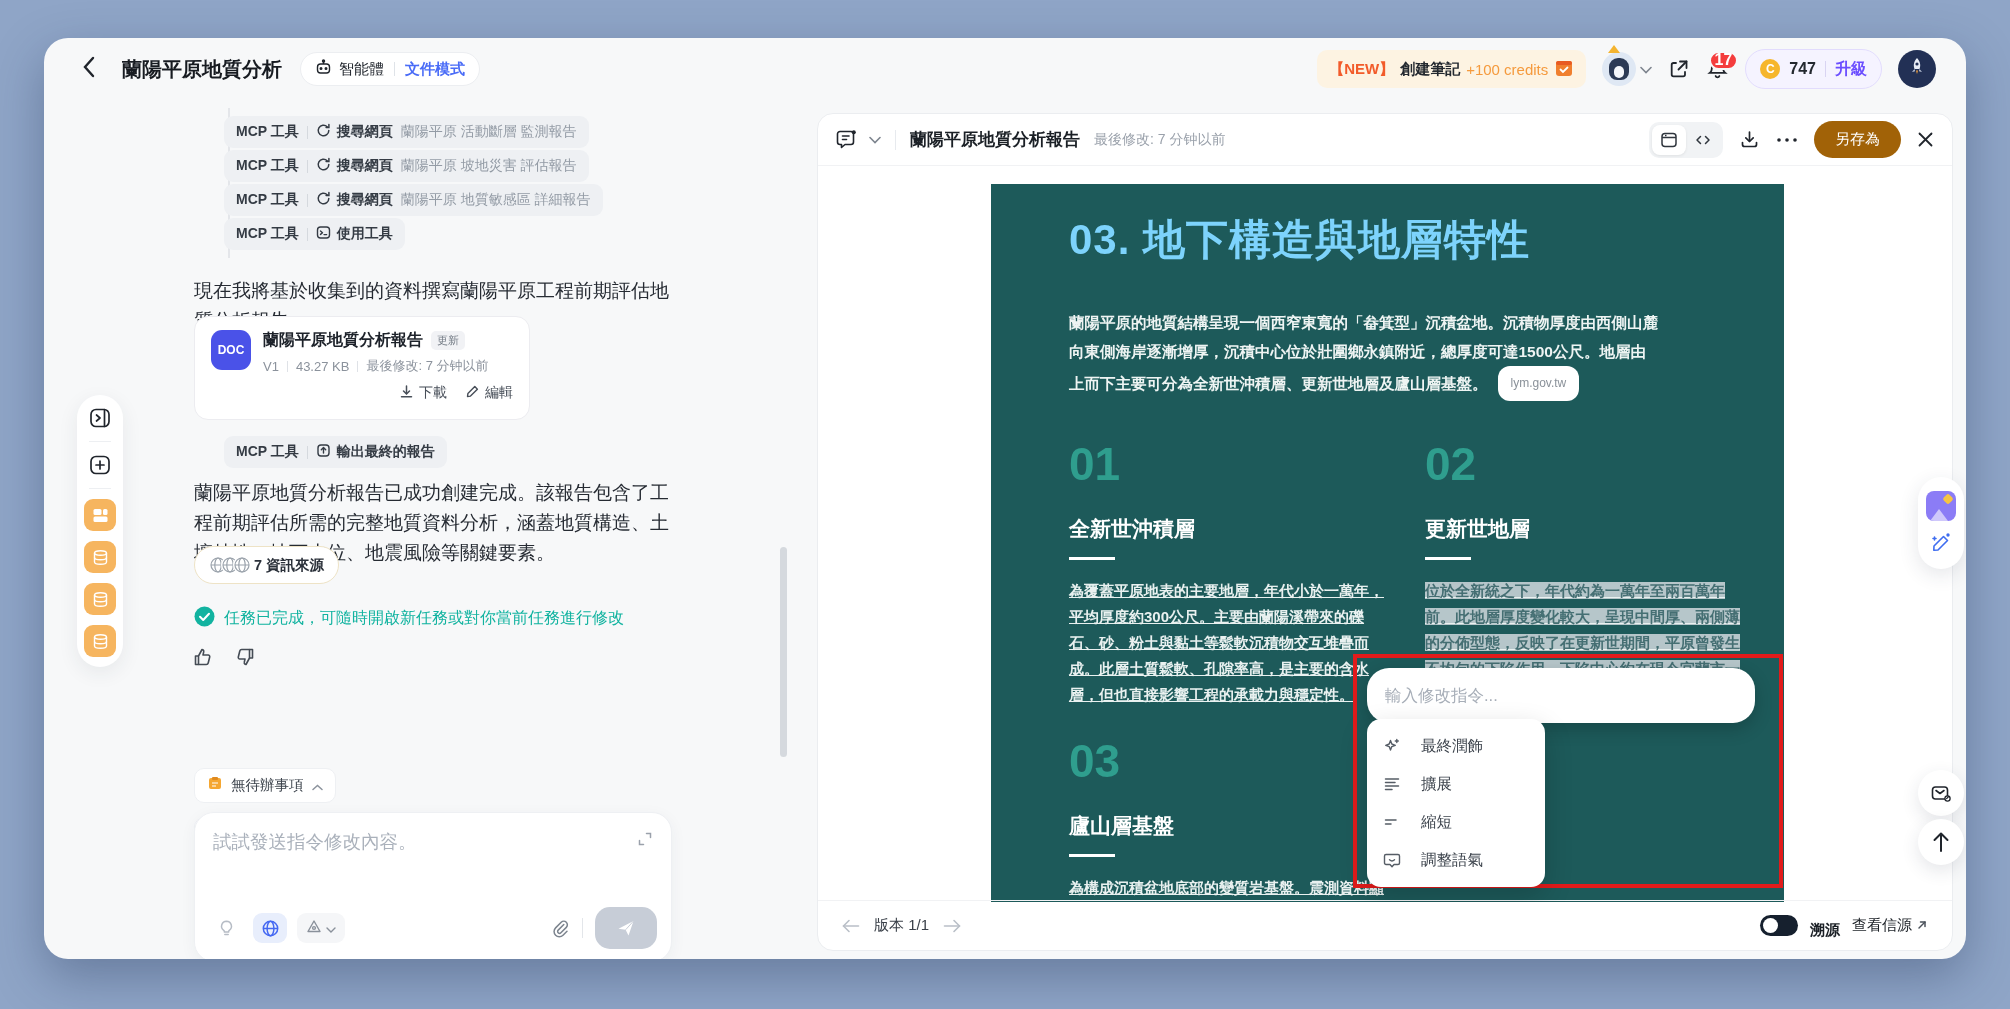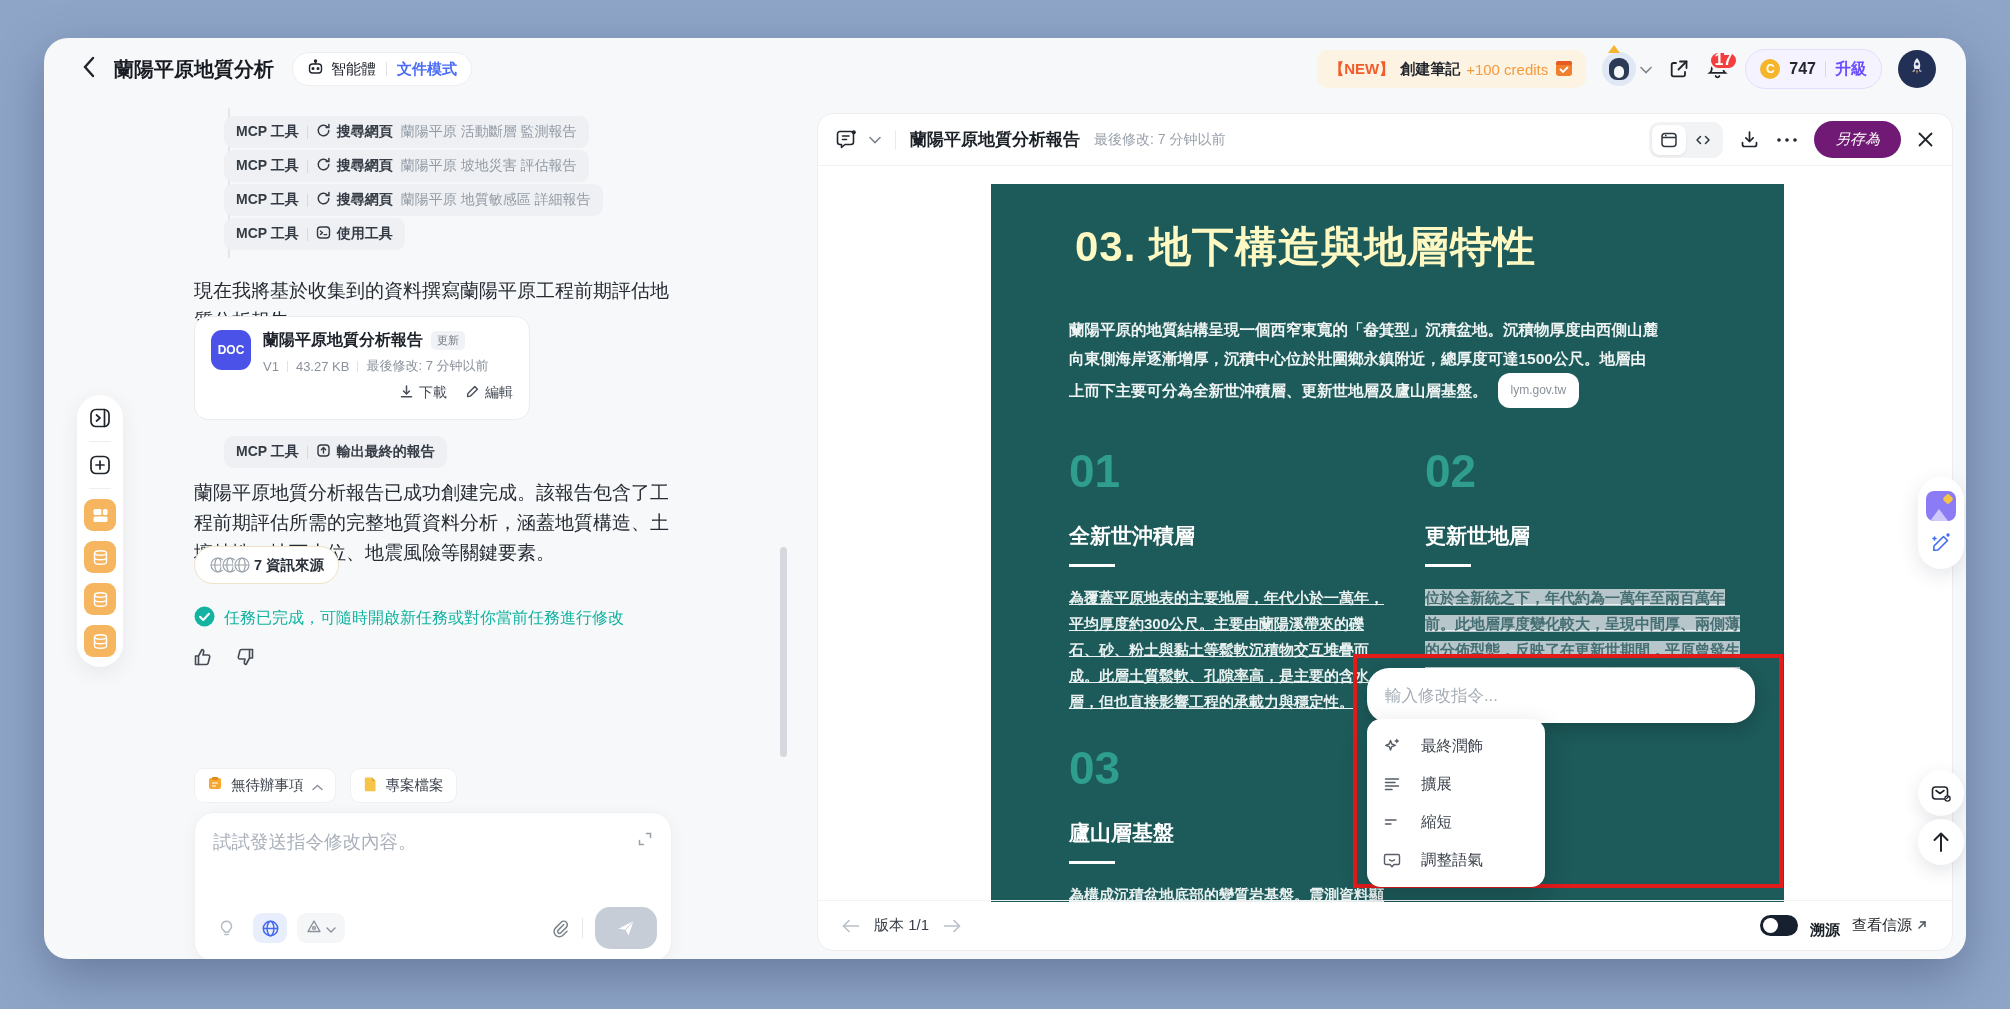--- a/index.html
+++ b/index.html
@@ -4,21 +4,21 @@
 <style>
   * { margin:0; padding:0; box-sizing:border-box; }
   html,body { width:2010px; height:1009px; }
   body { font-family:"Liberation Sans","DejaVu Sans",sans-serif; background:#8fa5c7; position:relative; overflow:hidden; }
   .stage { position:absolute; inset:0; }
   .app { position:absolute; left:44px; top:38px; width:1922px; height:921px; background:#f7f8f9; border-radius:24px; box-shadow:0 18px 50px rgba(30,45,80,.35); overflow:hidden; }
 
   
   .app-header { position:absolute; left:0; top:0; right:0; height:62px; display:flex; align-items:center; padding:0 30px; }
   .back-btn { width:28px; height:28px; display:flex; align-items:center; justify-content:center; color:#20252c; cursor:pointer; }
-  .app-title { font-size:20px; font-weight:bold; color:#171b21; margin-left:12px; }
+  .app-title { font-size:20px; font-weight:bold; color:#171b21; margin-left:20px; }
   .mode-pill { margin-left:18px; height:34px; background:#fff; border:1px solid #eceef1; border-radius:17px; display:flex; align-items:center; padding:0 14px; gap:7px; font-size:15px; color:#20252c; }
   .mode-pill .sep { width:1px; height:14px; background:#dfe3e8; margin:0 3px; }
   .mode-doc { color:#4a6cf7; font-weight:bold; }
   .header-right { margin-left:auto; display:flex; align-items:center; gap:16px; }
   .new-badge { height:38px; background:#fdf3e2; border-radius:10px; display:flex; align-items:center; padding:0 12px; gap:6px; font-size:15px; }
   .new-prefix { color:#f25b2a; font-weight:bold; }
   .new-label { color:#23282f; font-weight:bold; }
   .new-credits { color:#f59a3d; }
   .avatar-sm { position:relative; width:34px; height:34px; border-radius:50%; background:#dfe8f4; display:flex; align-items:center; justify-content:center; }
   .penguin { width:20px; height:22px; background:#2c3a55; border-radius:9px 9px 8px 8px; position:relative; }
@@ -54,21 +54,21 @@
   .doc-meta .sep { width:1px; height:11px; background:#dfe2e7; }
   .doc-actions { display:flex; justify-content:flex-end; gap:18px; margin-top:9px; }
   .doc-action { display:flex; align-items:center; gap:5px; font-size:14px; color:#474e58; cursor:pointer; }
   .sources-pill { position:absolute; left:150px; top:446px; height:38px; border:1px solid #eee3c6; background:#fff; border-radius:19px; display:flex; align-items:center; padding:0 14px; gap:9px; }
   .globes { display:flex; }
   .globes svg { margin-right:-6px; background:#fff; border-radius:50%; }
   .sources-txt { font-size:14.5px; color:#2b313a; font-weight:bold; }
   .done-row { position:absolute; left:150px; top:506px; display:flex; align-items:center; gap:9px; }
   .done-txt { font-size:16px; color:#12b3a0; }
   .thumbs { position:absolute; left:148px; top:546px; display:flex; gap:20px; color:#454c55; }
-  .chips-row { position:absolute; left:150px; top:668px; display:flex; gap:14px; }
+  .chips-row { position:absolute; left:150px; top:668px; display:flex; gap:14px;flex-direction:column; }
   .chip { height:35px; background:#fff; border:1px solid #eef0f3; border-radius:10px; display:flex; align-items:center; padding:0 12px; gap:8px; font-size:14.5px; color:#3c434c; cursor:pointer; }
   .input-card { position:absolute; left:150px; top:712px; width:478px; height:150px; background:#fff; border:1px solid #eef0f3; border-radius:20px; box-shadow:0 4px 16px rgba(40,50,70,.05); padding:16px 18px 12px; }
   .chat-input { width:100%; border:none; outline:none; resize:none; font-family:inherit; font-size:18.5px; color:#262b33; height:60px; }
   .chat-input::placeholder { color:#aab1bb; }
   .expand-icon { position:absolute; right:18px; top:18px; color:#9aa1ab; }
   .input-toolbar { position:absolute; left:14px; right:14px; bottom:12px; display:flex; align-items:center; gap:10px; }
   .tool-ic { width:34px; height:30px; border-radius:9px; display:flex; align-items:center; justify-content:center; color:#b6bcc5; cursor:pointer; }
   .tool-ic.globe-active { background:#e8eefc; color:#4468f2; }
   .model-chip { display:flex; align-items:center; gap:4px; color:#9aa1ab; background:#f5f6f8; border-radius:9px; height:30px; padding:0 9px; cursor:pointer; }
   .input-right { margin-left:auto; display:flex; align-items:center; gap:12px; }
@@ -92,34 +92,34 @@
   
   .doc-panel { position:absolute; left:773px; top:75px; width:1136px; height:838px; background:#fff; border:1px solid #ebedf0; border-radius:16px; overflow:hidden; }
   .panel-header { position:absolute; left:0; right:0; top:0; height:52px; border-bottom:1px solid #f1f2f4; display:flex; align-items:center; padding:0 18px; gap:10px; }
   .ph-sep { width:1px; height:20px; background:#e7eaee; margin:0 4px; }
   .panel-title { font-size:17px; font-weight:bold; color:#1b2026; }
   .panel-meta { font-size:14px; color:#9aa1ab; margin-left:4px; }
   .panel-header-right { margin-left:auto; display:flex; align-items:center; gap:16px; }
   .seg { height:36px; background:#f1f3f5; border-radius:10px; display:flex; align-items:center; padding:3px; }
   .seg-cell { width:34px; height:30px; border-radius:8px; display:flex; align-items:center; justify-content:center; color:#30363e; cursor:pointer; }
   .seg-cell.active { background:#fff; box-shadow:0 1px 3px rgba(0,0,0,.08); }
-  .save-as { height:37px; background:#701a75; color:#fff; font-size:15px; border-radius:19px; display:flex; align-items:center; padding:0 21px; cursor:pointer;font-style:italic; }
+  .save-as { height:37px; background:#a16207; color:#fff; font-size:15px; border-radius:19px; display:flex; align-items:center; padding:0 21px; cursor:pointer; }
   .panel-body { position:absolute; left:0; right:0; top:52px; bottom:50px; background:#fff; }
   .panel-footer { position:absolute; left:0; right:0; bottom:0; height:50px; border-top:1px solid #f1f2f4; display:flex; align-items:center; padding:0 24px; }
   .ver-group { display:flex; align-items:center; gap:14px; color:#b9bfc7; }
   .ver-label { font-size:15px; color:#3a4049; }
   .footer-right { margin-left:auto; display:flex; align-items:center; gap:12px; }
   .toggle { width:38px; height:21px; border-radius:11px; background:#16202e; position:relative; cursor:pointer; }
   .toggle .knob { position:absolute; left:3px; top:3px; width:15px; height:15px; border-radius:50%; background:#fff; }
   .trace-label { font-size:15px; font-weight:bold; color:#1b2026;margin-top:10px; }
   .sources-link { font-size:15px; color:#1b2026; display:flex; align-items:center; gap:4px; cursor:pointer; }
 
   
   .page { position:absolute; left:173px; top:18px; width:793px; height:718px; background:#1d5a5a; overflow:hidden; padding:0 78px; }
-  .page-title { padding-top:35px; font-size:42px; font-weight:800; color:#fef9c3; letter-spacing:1px;margin-left:6px; }
+  .page-title { padding-top:28px; font-size:42px; font-weight:800; color:#7dd3fc; letter-spacing:1px; }
   .page-intro { margin-top:40px; width:590px; font-size:15.5px; line-height:29px; color:#eef4f3; font-weight:bold; }
   .src-badge { display:inline-block; background:#fff; color:#8a9199; font-size:12px; font-weight:normal; border-radius:12px; padding:3px 13px; margin-left:10px; vertical-align:2px; }
   .sec-grid { margin-top:36px; display:grid; grid-template-columns:322px 322px; column-gap:34px; row-gap:26px; }
   .sec-num { font-size:46px; font-weight:800; color:#2f9e8e; }
   .sec-title { margin-top:24px; font-size:21px; font-weight:800; color:#fff; }
   .sec-line { margin-top:14px; width:46px; height:3px; background:#fff; }
   .sec-body { margin-top:18px; font-size:15px; line-height:26px; color:#e9f1f0; font-weight:bold;text-decoration:underline; }
   .hl { background:#b6c6ca; color:#456f73; box-decoration-break:clone; }
 
   .red-box { position:absolute; left:362px; top:470px; width:430px; height:234px; border:4px solid #e21b1b; z-index:5; }

